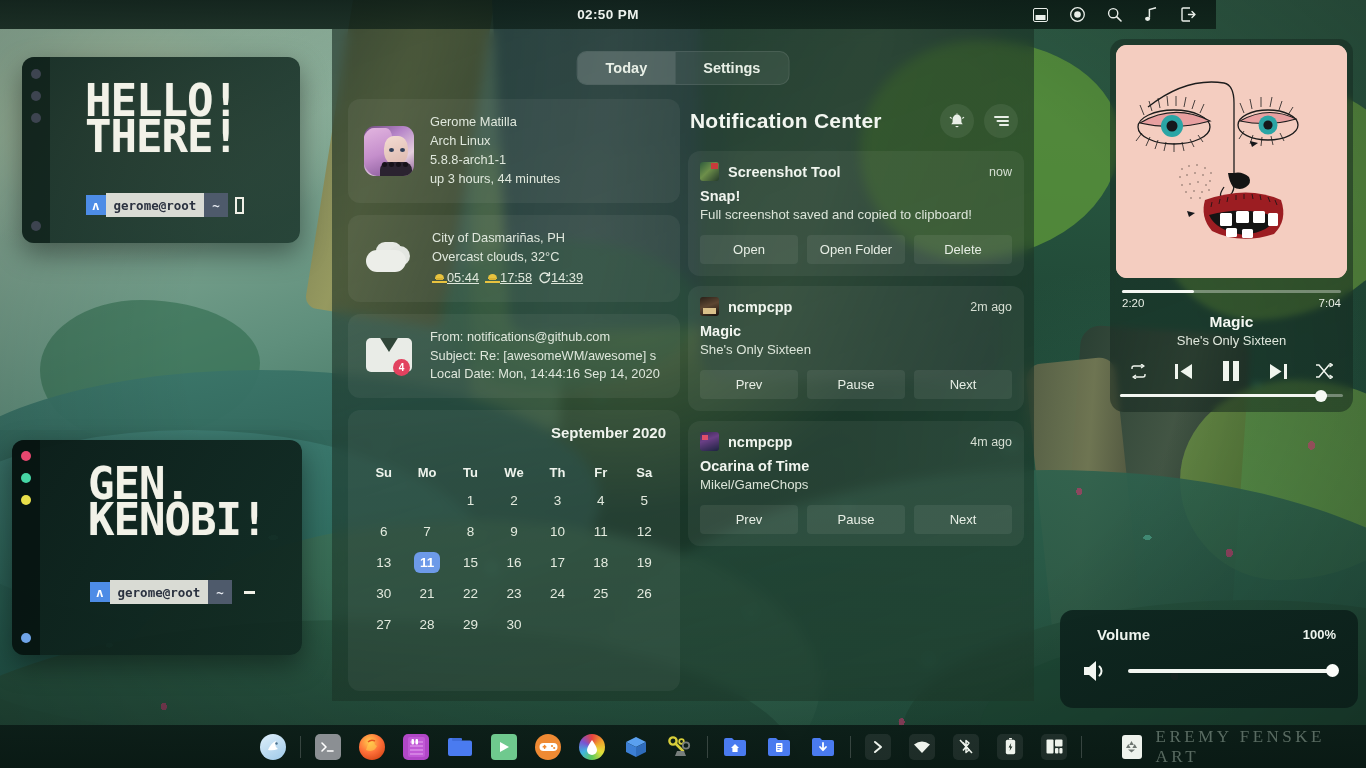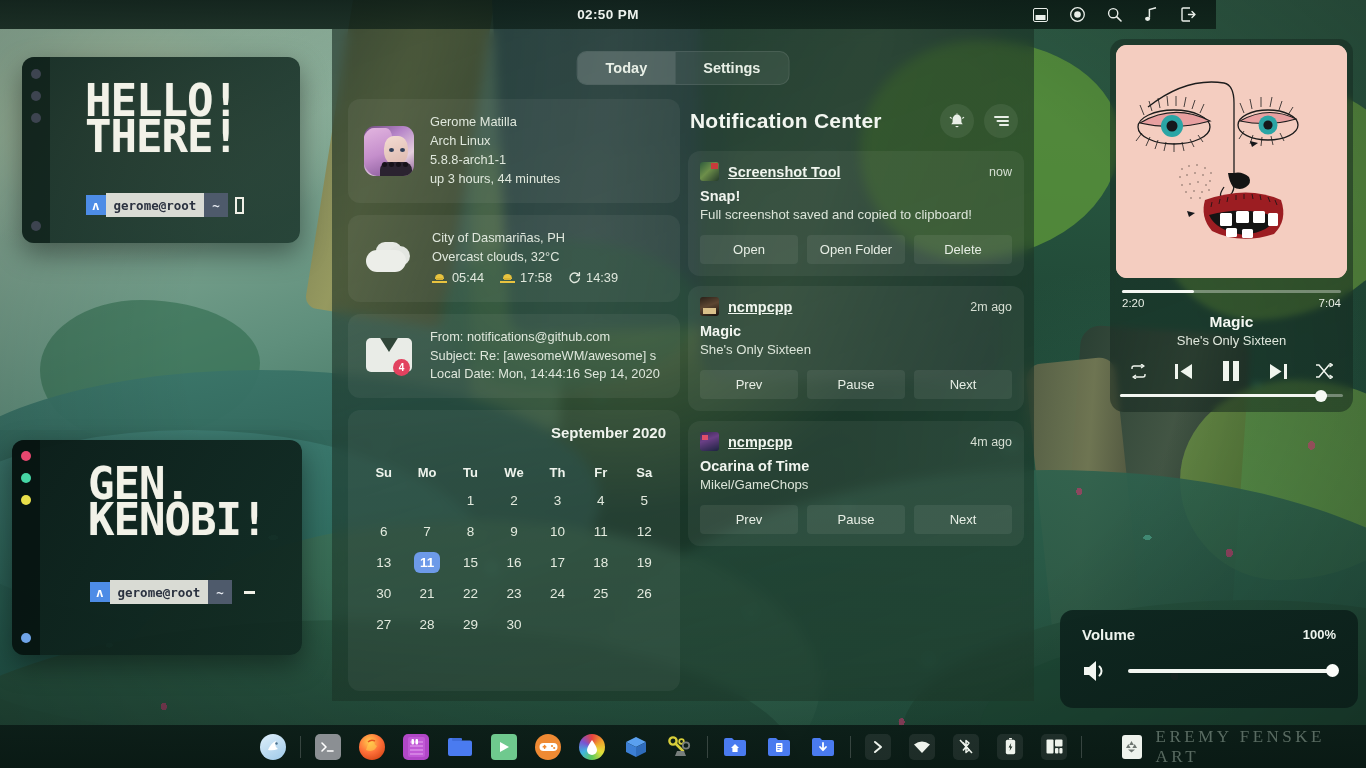--- a/index.html
+++ b/index.html
@@ -183,21 +183,21 @@
   #avatar .eye1, #avatar .eye2 { position:absolute; width:5px; height:4px; background:#2f3e57; border-radius:50%; top:22px; }
   #avatar .eye1 { left:25px; } #avatar .eye2 { left:36px; }
   #avatar .neck { position:absolute; left:16px; bottom:0; width:32px; height:14px; background:#2b2330; border-radius:8px 8px 0 0; }
   #avatar .bead { position:absolute; bottom:9px; width:5px; height:5px; background:#171219; border-radius:50%; }
 
   
   #weather-ico { width:52px; height:44px; flex:none; position:relative; }
   #weather-ico .c1 { position:absolute; left:12px; top:6px; width:26px; height:18px; background:#e6e9e4; border-radius:12px; }
   #weather-ico .c2 { position:absolute; left:2px; top:14px; width:40px; height:22px; background:#eceee9; border-radius:14px; }
   #weather-ico .c3 { position:absolute; left:24px; top:10px; width:22px; height:20px; background:#e3e6e1; border-radius:11px; }
-  .wrow { display:flex; align-items:center; gap:5px; margin-top:2px; }
+  .wrow { display:flex; align-items:center; margin-top:2px;text-decoration:underline; }
   .sun-ico { width:15px; height:13px; position:relative; display:inline-block; }
   .sun-ico .sd { position:absolute; left:3px; top:2px; width:9px; height:5px; background:#e8c33f; border-radius:9px 9px 0 0; }
   .sun-ico .sl { position:absolute; left:0; bottom:2px; width:15px; height:2px; background:#e8c33f; }
   .sun-ico .sl2 { position:absolute; left:4px; bottom:5px; width:7px; height:1.5px; background:#d8b234; }
 
   
   #mail-ico { width:50px; height:44px; flex:none; position:relative; }
   #mail-ico .env { position:absolute; left:2px; top:4px; width:46px; height:34px; background:#e9ece7; border-radius:5px; }
   #mail-ico .flap { position:absolute; left:2px; top:4px; width:46px; height:24px; overflow:hidden; }
   #mail-ico .flap:after { content:""; position:absolute; left:4px; top:-16px; width:38px; height:30px;
@@ -220,21 +220,21 @@
   #nc-head { display:flex; align-items:center; padding:0 6px 0 2px; height:44px; }
   #nc-title { font-size:21px; font-weight:bold; color:#f2f6f0; letter-spacing:.2px; }
   #nc-actions { margin-left:auto; display:flex; gap:10px; }
   .nc-btn { width:34px; height:34px; border-radius:50%; background:rgba(255,255,255,.07);
     display:flex; align-items:center; justify-content:center; cursor:pointer; color:#e9efe7; }
 
   #nc-list { position:absolute; left:0; right:0; top:52px; bottom:0; display:flex; flex-direction:column; gap:10px; }
   .notif { border-radius:12px; background:rgba(255,255,255,.055); padding:11px 12px 12px; }
   .notif-top { display:flex; align-items:center; gap:9px; }
   .notif-ico { width:19px; height:19px; border-radius:3px; flex:none; overflow:hidden; position:relative; }
-  .notif-app { font-size:14.5px; font-weight:bold; color:#f0f5ee;text-decoration:underline; }
+  .notif-app { font-size:14.5px; font-weight:bold; color:#f0f5ee; }
   .notif-time { margin-left:auto; font-size:12.5px; color:#d6dfd3; }
   .notif-title { font-size:14.5px; font-weight:bold; color:#f1f5ef; margin-top:7px; }
   .notif-body { font-size:13.2px; color:#dbe4d8; line-height:1.45; margin-top:1px; }
   .notif-actions { display:flex; gap:9px; margin-top:11px; }
   .n-btn { flex:1; text-align:center; padding:7px 0; border-radius:4px; font-size:13px;
     color:#e7eee5; background:rgba(255,255,255,.07); cursor:pointer; }
 
   .art-ss { background:linear-gradient(135deg,#2e5a3c,#6d8f4a 45%,#243a2a); }
   .art-ss:after { content:""; position:absolute; right:1px; top:1px; width:7px; height:6px; background:#c83b3b; }
   .art-magic { background:linear-gradient(160deg,#2a2018,#5d4632 45%,#17110c); }
@@ -264,21 +264,21 @@
   #vol-bar { height:3px; border-radius:2px; background:rgba(255,255,255,.35); position:relative; }
   #vol-fill { position:absolute; left:0; top:0; height:3px; background:#f4f7f2; border-radius:2px; width:93%; }
   #vol-knob { position:absolute; right:9px; top:-4.5px; width:12px; height:12px; border-radius:50%; background:#f6f9f4; }
 
   
   #volume-widget {
     position:absolute; left:1060px; top:610px; width:298px; height:98px; z-index:45;
     border-radius:13px; background:linear-gradient(160deg, rgba(13,36,30,.93), rgba(11,30,25,.93));
   }
   #vw-head { display:flex; align-items:center; justify-content:space-between; padding:16px 22px 0; }
-  #vw-label { font-size:15px; font-weight:bold; color:#eef4ee; }
+  #vw-label { font-size:15px; font-weight:bold; color:#eef4ee;margin-left:15px; }
   #vw-pct { font-size:13px; font-weight:bold; color:#eef4ee; }
   #vw-row { display:flex; align-items:center; gap:18px; padding:16px 22px 0; }
   #vw-track { flex:1; height:3.5px; background:#f2f6f1; border-radius:2px; position:relative; }
   #vw-knob { position:absolute; right:-3px; top:-5px; width:13px; height:13px; border-radius:50%; background:#fbfdfa; }
 
   
   #dock {
     position:absolute; left:0; bottom:0; width:1366px; height:43px; z-index:55;
     background:linear-gradient(180deg, rgba(11,27,22,.90), rgba(9,24,19,.93));
     display:flex; align-items:center;gap:35px;

